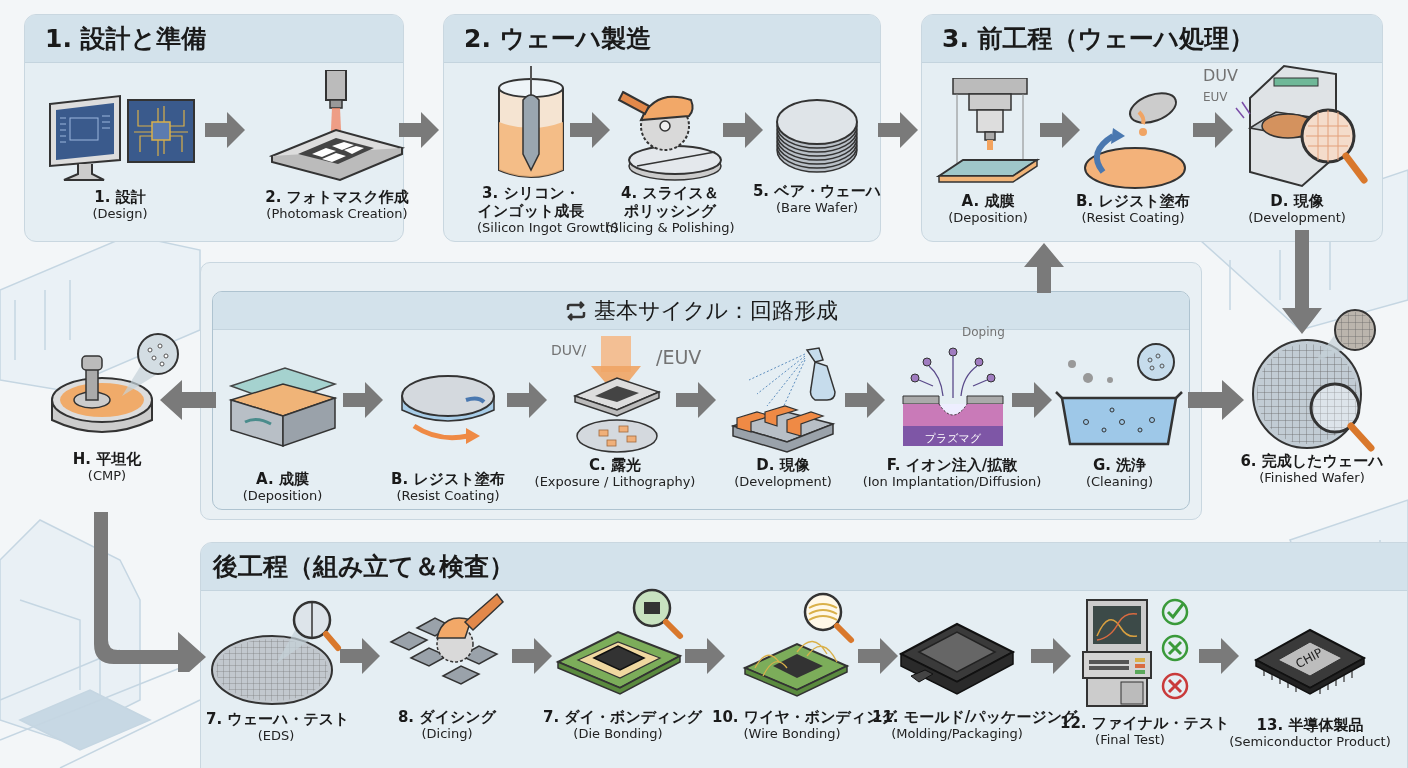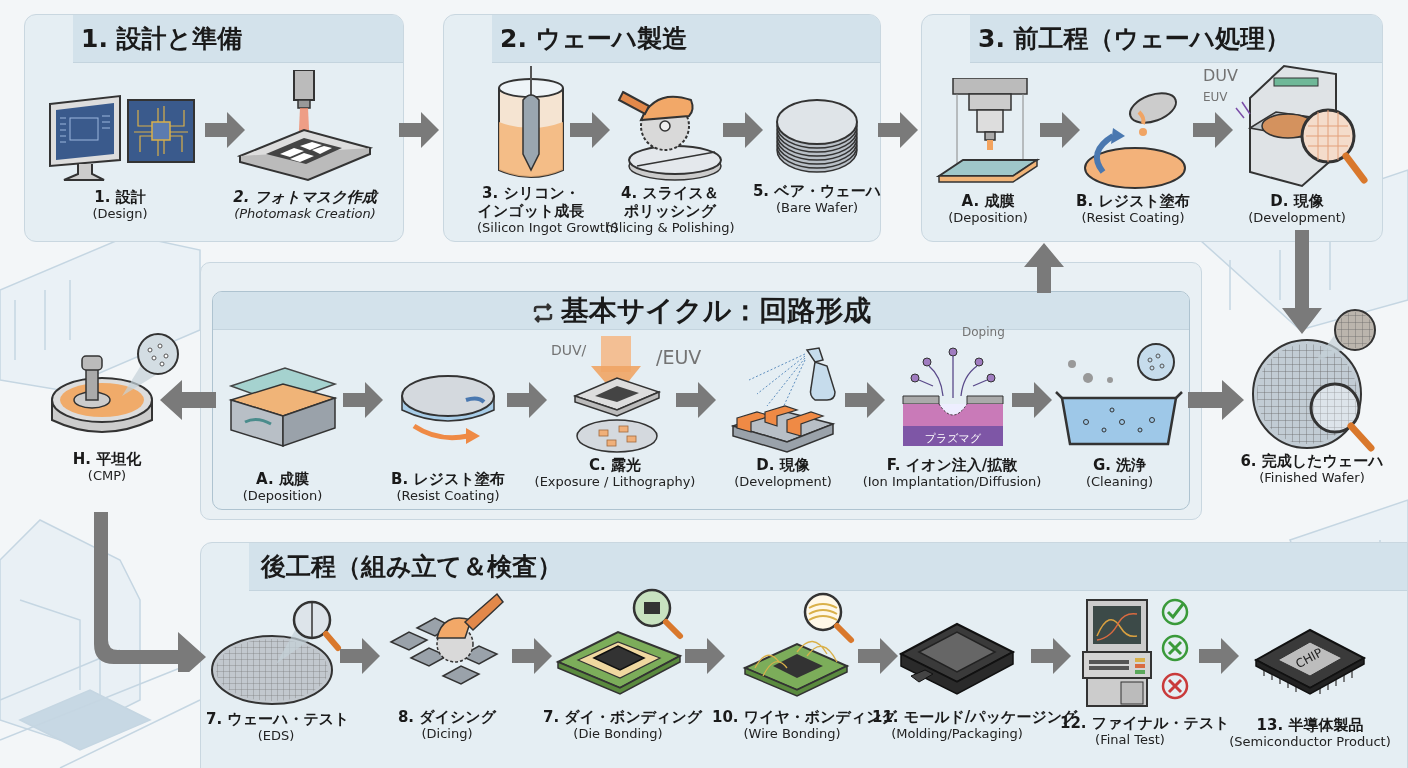--- a/index.html
+++ b/index.html
@@ -18,25 +18,24 @@
     border: 1.5px solid #c9d7e0;
     border-radius: 12px;
     overflow: hidden;
     z-index: 1;
   }
   .panel-head {
     background: #d3e2eb;
     border-bottom: 1px solid #c4d4de;
     font-weight: bold;
     font-size: 25px;
-    padding: 0 8px;
+    padding: 0 20px;
     height: 48px;
     line-height: 48px;
     white-space: nowrap;
-    margin-left: 48px;
   }
   .cycle-outer {
     position: absolute;
     left: 200px; top: 262px; width: 1002px; height: 258px;
     background: #e9f0f4;
     border: 1.5px solid #c9d7e0;
     border-radius: 10px;
     z-index: 1;
   }
   .cycle-panel {
@@ -46,21 +45,21 @@
     border: 1.5px solid #aec3d0;
     border-radius: 10px;
     overflow: hidden;
     z-index: 2;
   }
   .cycle-head {
     height: 38px; line-height: 38px;
     background: #d3e2eb;
     border-bottom: 1px solid #c4d4de;
     text-align: center;
-    font-weight: bold; font-size: 28px;
+    font-weight: normal; font-size: 22px;
   }
   .cycle-head svg { vertical-align: -3px; margin-right: 6px; }
   .step {
     position: absolute;
     text-align: center;
     z-index: 3;
   }
   .step svg { display: block; margin: 0 auto; }
   .lbl-jp { font-weight: bold; font-size: 15px; line-height: 18px; white-space: nowrap; }
   .lbl-en { font-size: 13px; line-height: 16px; color: #222; white-space: nowrap; }
@@ -200,21 +199,21 @@
     <rect x="88" y="12" width="66" height="62" fill="#3a5a8c" stroke="#333" stroke-width="2"></rect>
     <rect x="112" y="34" width="18" height="18" fill="#5b7bb0" stroke="#d9b04a" stroke-width="1.5"></rect>
     <g stroke="#d9b04a" stroke-width="1.2" fill="none">
         <path d="M112 38 H98 V22 M112 44 H94 M112 48 H100 V64 M130 38 H144 V22 M130 44 H148 M130 48 H142 V64 M118 34 V20 M124 34 V18 M118 52 V68 M124 52 V66"></path>
       </g>
   </svg>
   <div class="lbl-jp">1. 設計</div>
   <div class="lbl-en">(Design)</div>
 </div>
 
-<div class="step" style="left:220px;top:70px;width:170px;font-style:italic;">
+<div class="step" style="left:252px;top:70px;width:170px;">
   <svg width="150" height="118" viewBox="0 0 150 118">
     <rect x="64" y="0" width="20" height="30" fill="#bbb" stroke="#333" stroke-width="2"></rect>
     <rect x="68" y="30" width="12" height="8" fill="#999" stroke="#333" stroke-width="1.5"></rect>
     <path d="M70 38 L78 38 L80 80 L68 80 Z" fill="#f08a6a" opacity="0.8"></path>
     <path d="M10 86 L74 60 L140 78 L78 104 Z" fill="#ddd" stroke="#333" stroke-width="2"></path>
     <path d="M10 86 L10 92 L78 110 L140 84 L140 78" fill="#bbb" stroke="#333" stroke-width="2"></path>
     <path d="M36 84 L74 68 L112 78 L76 94 Z" fill="#444"></path>
     <path d="M50 84 L64 78 L74 81 L60 87 Z M70 76 L82 72 L92 75 L80 80 Z M60 89 L74 83 L84 86 L70 92 Z M82 80 L94 76 L102 78 L90 84 Z" fill="#fff"></path>
   </svg>
   <div class="lbl-jp">2. フォトマスク作成</div>

